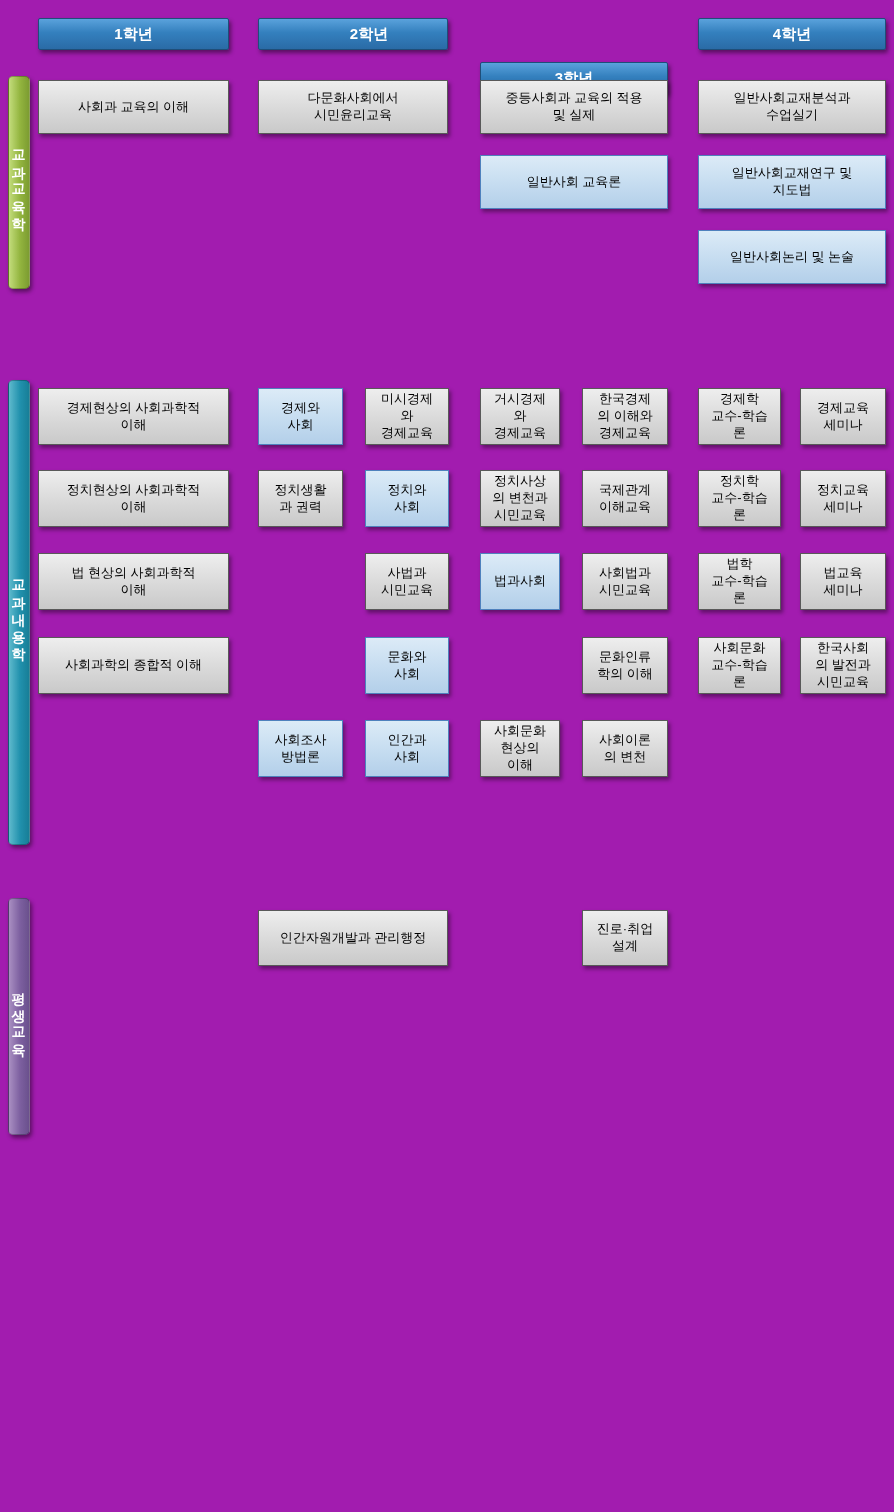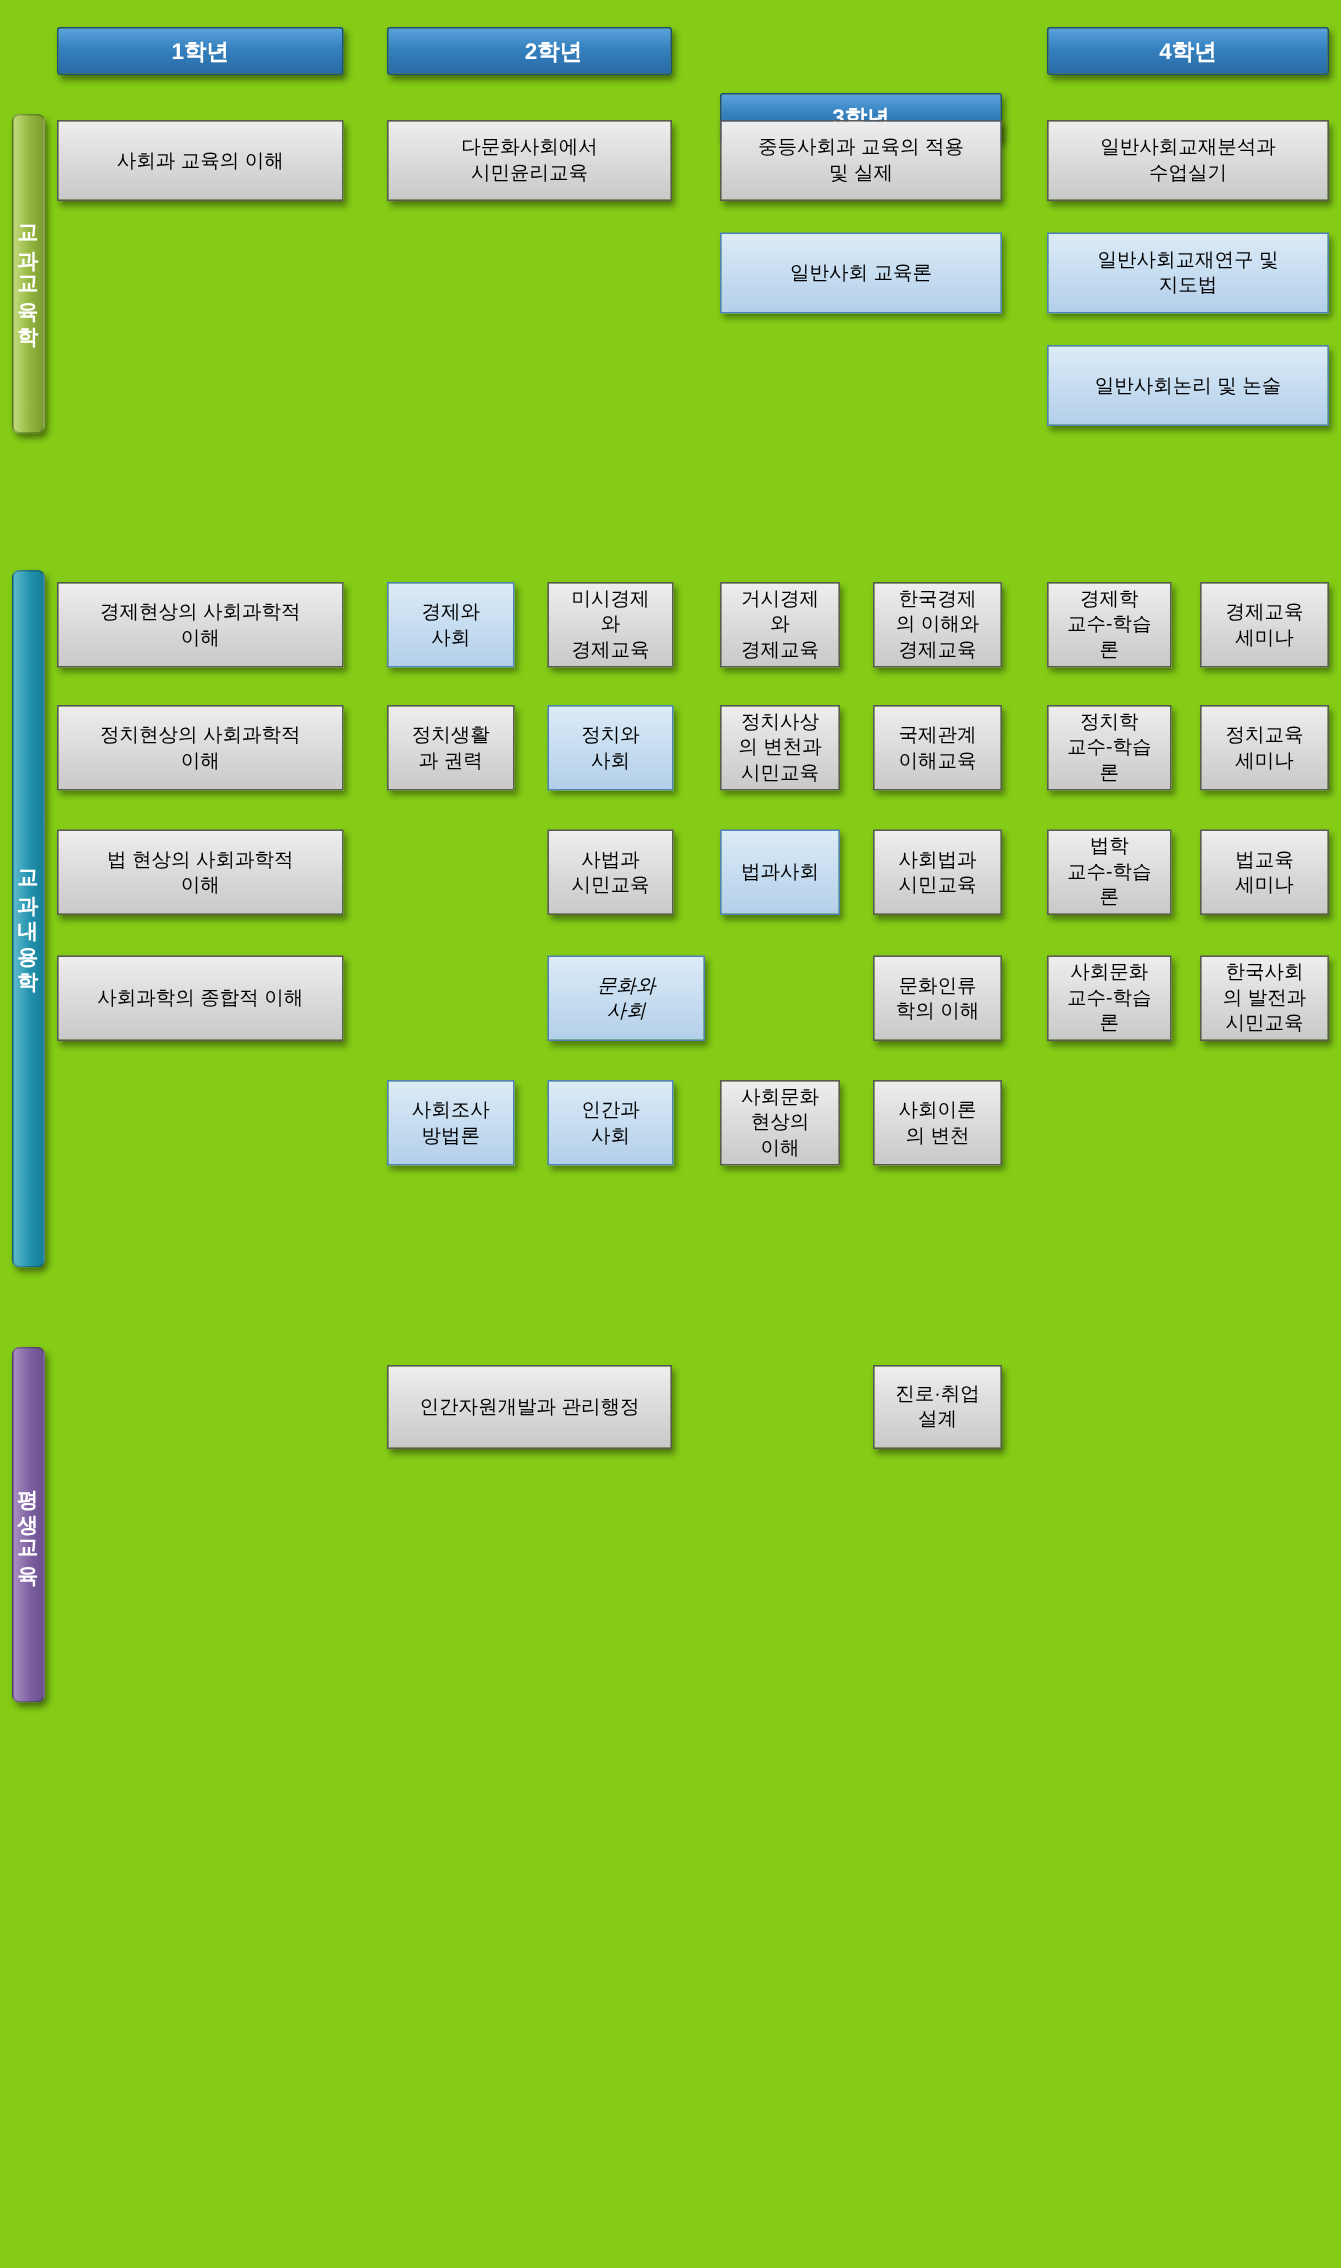--- a/index.html
+++ b/index.html
@@ -1,18 +1,18 @@
 <!DOCTYPE html>
 <html><head>
 <meta charset="utf-8">
 <style>
   html,body { margin:0; padding:0; background:#ffffff; }
   body { font-family:"Liberation Sans","DejaVu Sans",sans-serif; }
   #diagram {
-    position:relative; width:894px; height:1512px; background:#84cc16; overflow:hidden;
+    position:relative; width:894px; height:1512px; background:#a21caf; overflow:hidden;
   }
   .year-header {
     position:absolute; display:flex; align-items:center; justify-content:center;
     color:#ffffff; font-weight:bold; font-size:15px;
     background:linear-gradient(to bottom,#5aa2dc 0%,#3480be 45%,#2a6ba6 100%);
     border:1px solid #1f4e79; border-radius:2px;
     box-shadow:2px 3px 4px rgba(0,0,0,0.45);
     box-sizing:border-box;
   }
   .course-box {
@@ -161,21 +161,21 @@
 교수-학습
 론</span>
     </div>
     <div class="course-box gray" style="left: 800px; top: 553px; width: 86px; height: 57px;">
       <span>법교육
 세미나</span>
     </div>
     <div class="course-box gray" style="left: 38px; top: 637px; width: 191px; height: 57px;">
       <span>사회과학의 종합적 이해</span>
     </div>
-    <div class="course-box blue" style="left: 365px; top: 637px; width: 105px; height: 57px; font-style: italic;">
+    <div class="course-box blue" style="left: 365px; top: 637px; width: 84px; height: 57px;">
       <span>문화와
 사회</span>
     </div>
     <div class="course-box gray" style="left: 582px; top: 637px; width: 86px; height: 57px;">
       <span>문화인류
 학의 이해</span>
     </div>
     <div class="course-box gray" style="left: 698px; top: 637px; width: 83px; height: 57px;">
       <span>사회문화
 교수-학습

